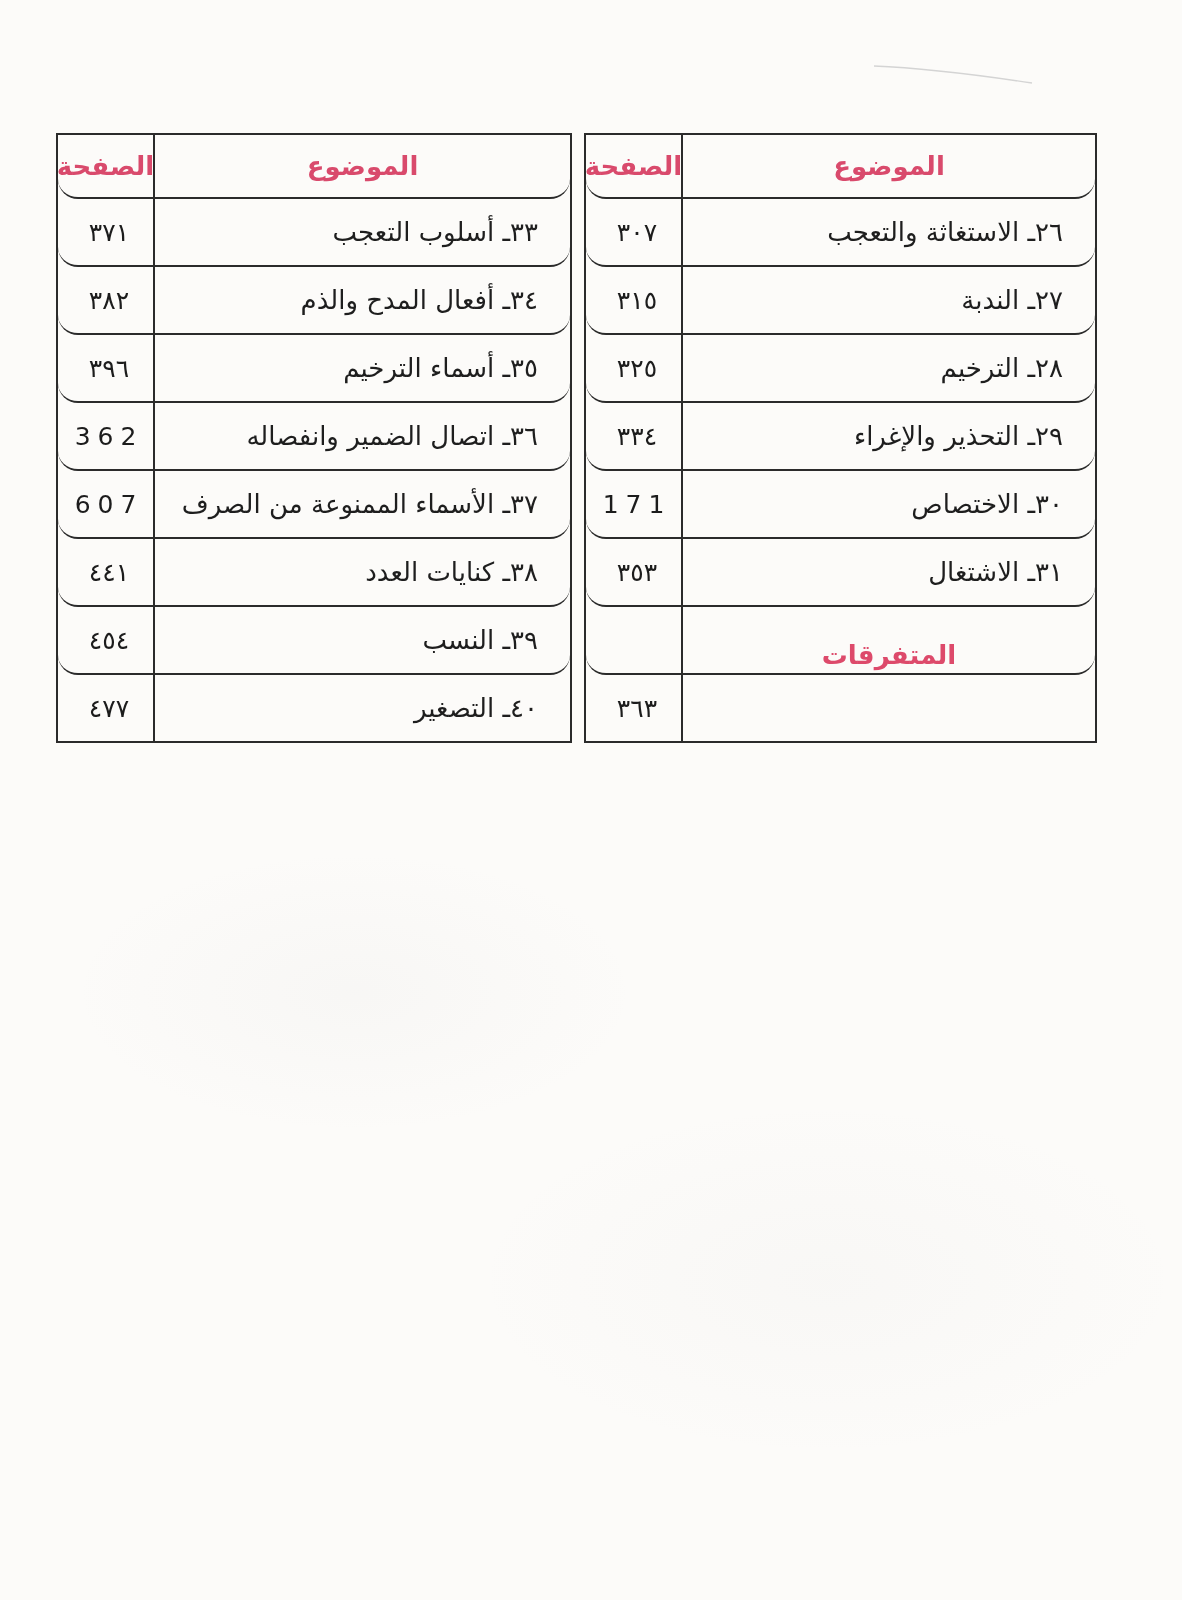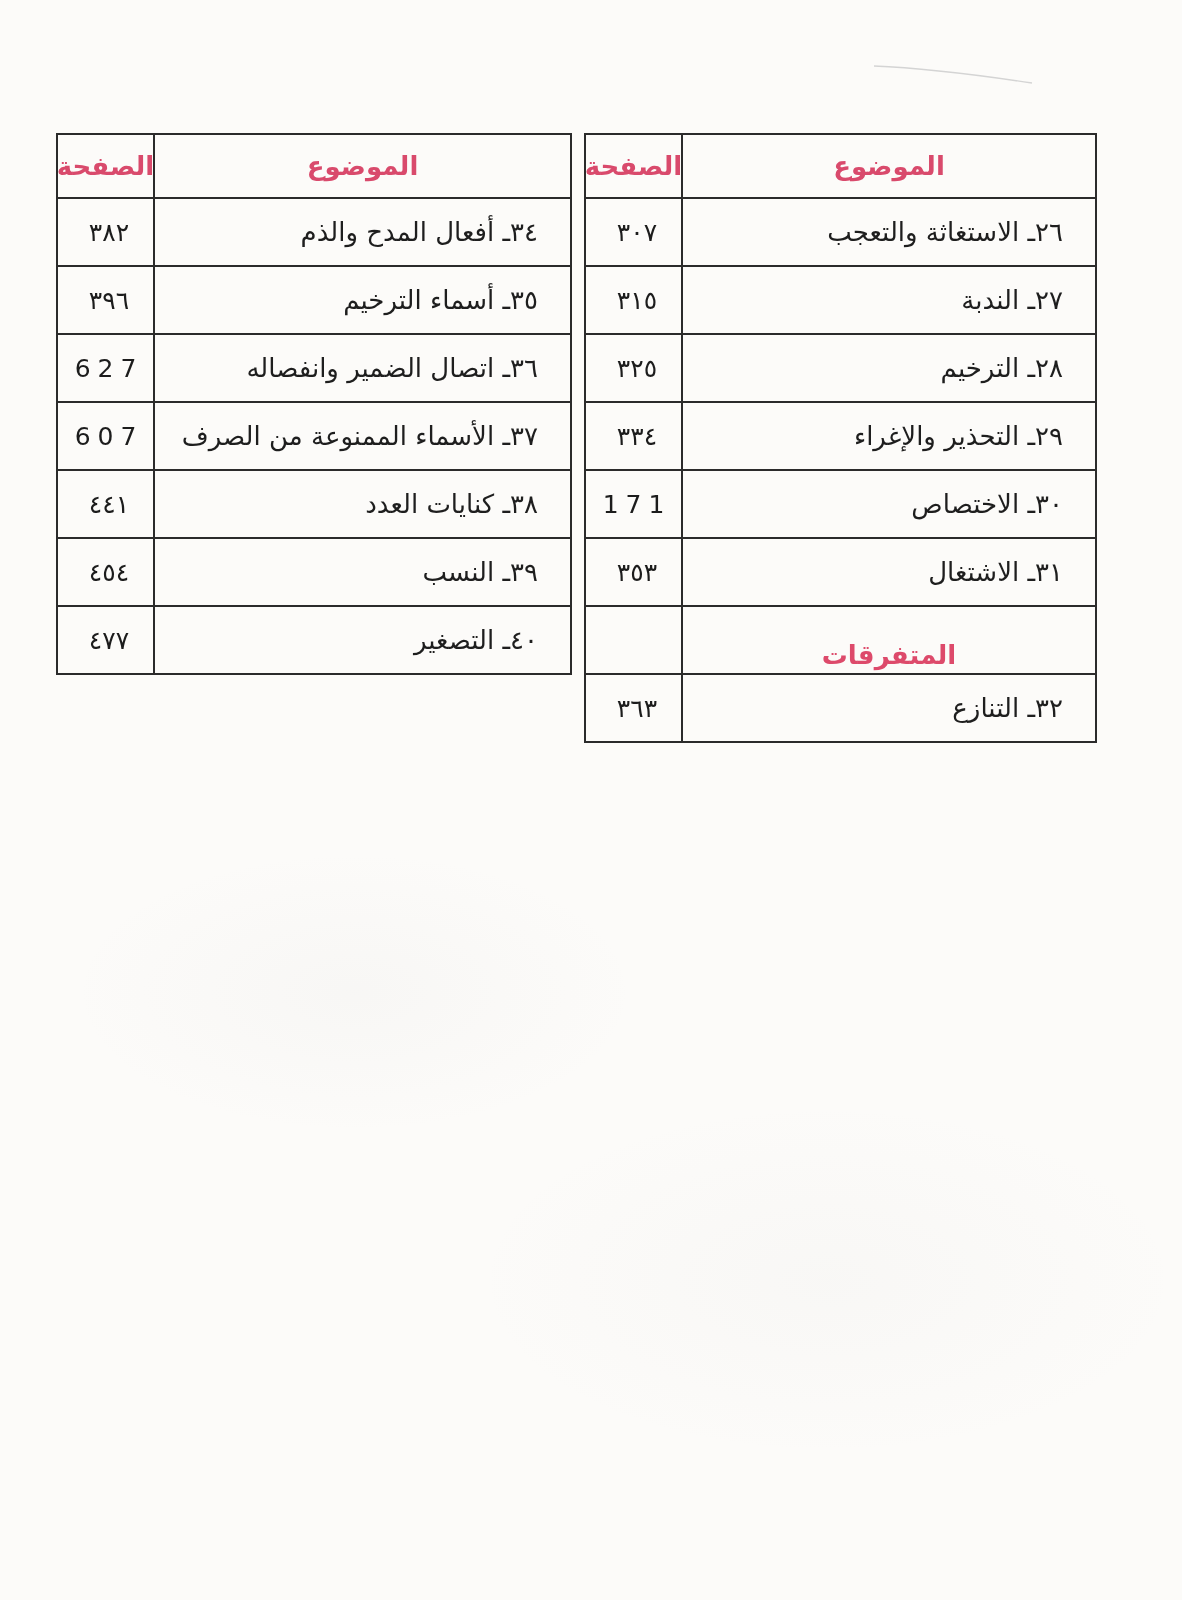--- a/index.html
+++ b/index.html
@@ -34,20 +34,21 @@
     box-sizing: border-box;
     background: transparent;
   }
   .toc-table.left-table  { left: 56px;  width: 516px; }
   .toc-table.right-table { left: 584px; width: 513px; }
   .trow {
     display: flex;
     height: 66px;
     border-bottom: 2px solid #2b2b2b;
     box-sizing: content-box;
+    border-radius: 20px;
   }
   .trow.header { height: 62px; }
   .trow:last-child { border-bottom: none; }
   .cell {
     display: flex;
     align-items: center;
     box-sizing: border-box;
   }
   .page-col {
     width: 97px;
@@ -142,47 +143,50 @@
       </div>
     </div>
     <div class="trow">
       <div class="cell page-col"></div>
       <div class="cell topic-col misc-cell">
         <div class="topic-text">المتفرقات</div>
       </div>
     </div>
     <div class="trow">
       <div class="cell page-col">٣٦٣</div>
-      <div class="cell topic-col">
-        <div class="topic-text">٣٢ـ التنازع</div>
-      </div>
     </div>
   </div>
 
   <div class="toc-table left-table">
     <div class="trow header">
       <div class="cell page-col">الصفحة</div>
       <div class="cell topic-col">
         <div class="topic-text">الموضوع</div>
       </div>
     </div>
     <div class="trow">
+      <div class="cell page-col">٣٧١</div>
+      <div class="cell topic-col">
+        <div class="topic-text">٣٣ـ أسلوب التعجب</div>
+      </div>
+    </div>
+    <div class="trow">
       <div class="cell page-col">٣٨٢</div>
       <div class="cell topic-col">
         <div class="topic-text">٣٤ـ أفعال المدح والذم</div>
       </div>
     </div>
     <div class="trow">
       <div class="cell page-col">٣٩٦</div>
       <div class="cell topic-col">
         <div class="topic-text">٣٥ـ أسماء الترخيم</div>
       </div>
     </div>
     <div class="trow">
-      <div class="cell page-col">627</div>
+      <div class="cell page-col">362</div>
       <div class="cell topic-col">
         <div class="topic-text">٣٦ـ اتصال الضمير وانفصاله</div>
       </div>
     </div>
     <div class="trow">
       <div class="cell page-col">607</div>
       <div class="cell topic-col">
         <div class="topic-text">٣٧ـ الأسماء الممنوعة من الصرف</div>
       </div>
     </div>

